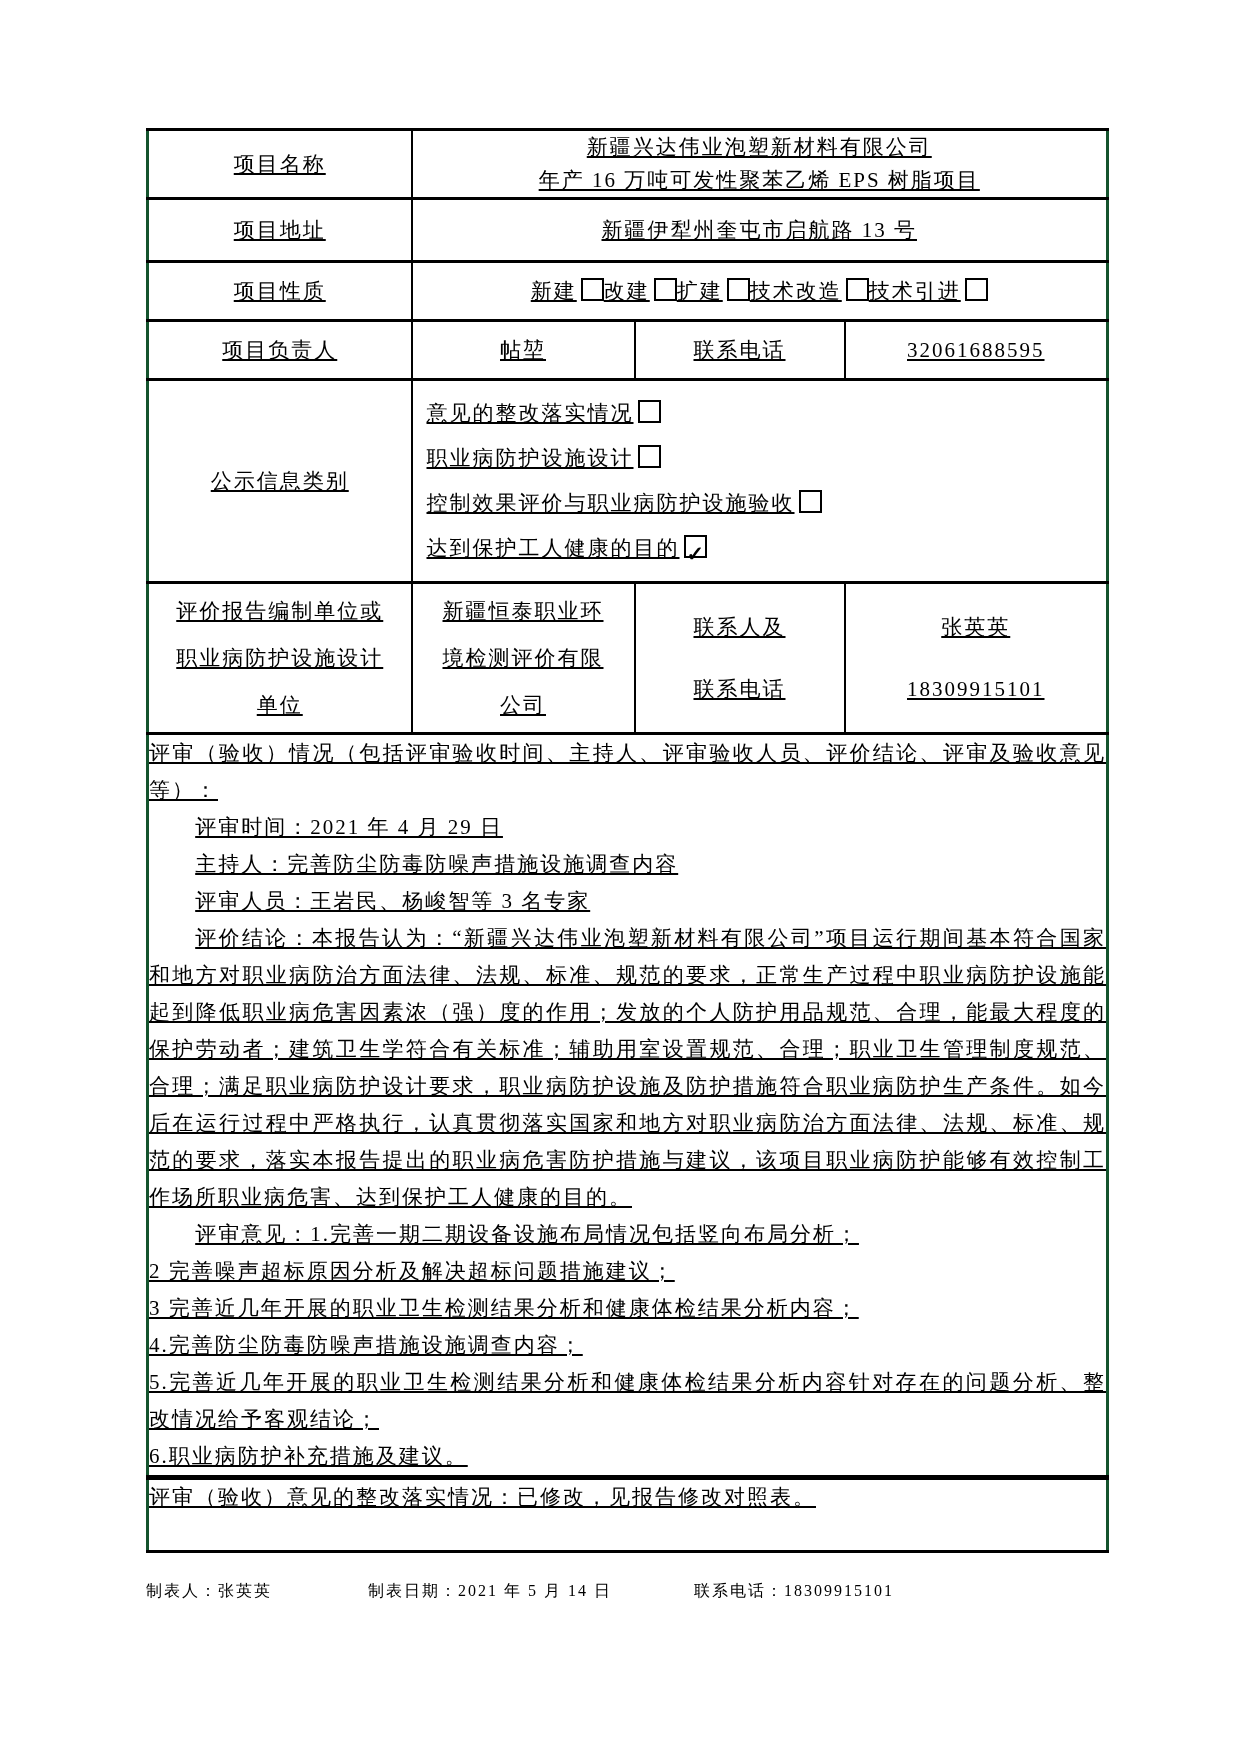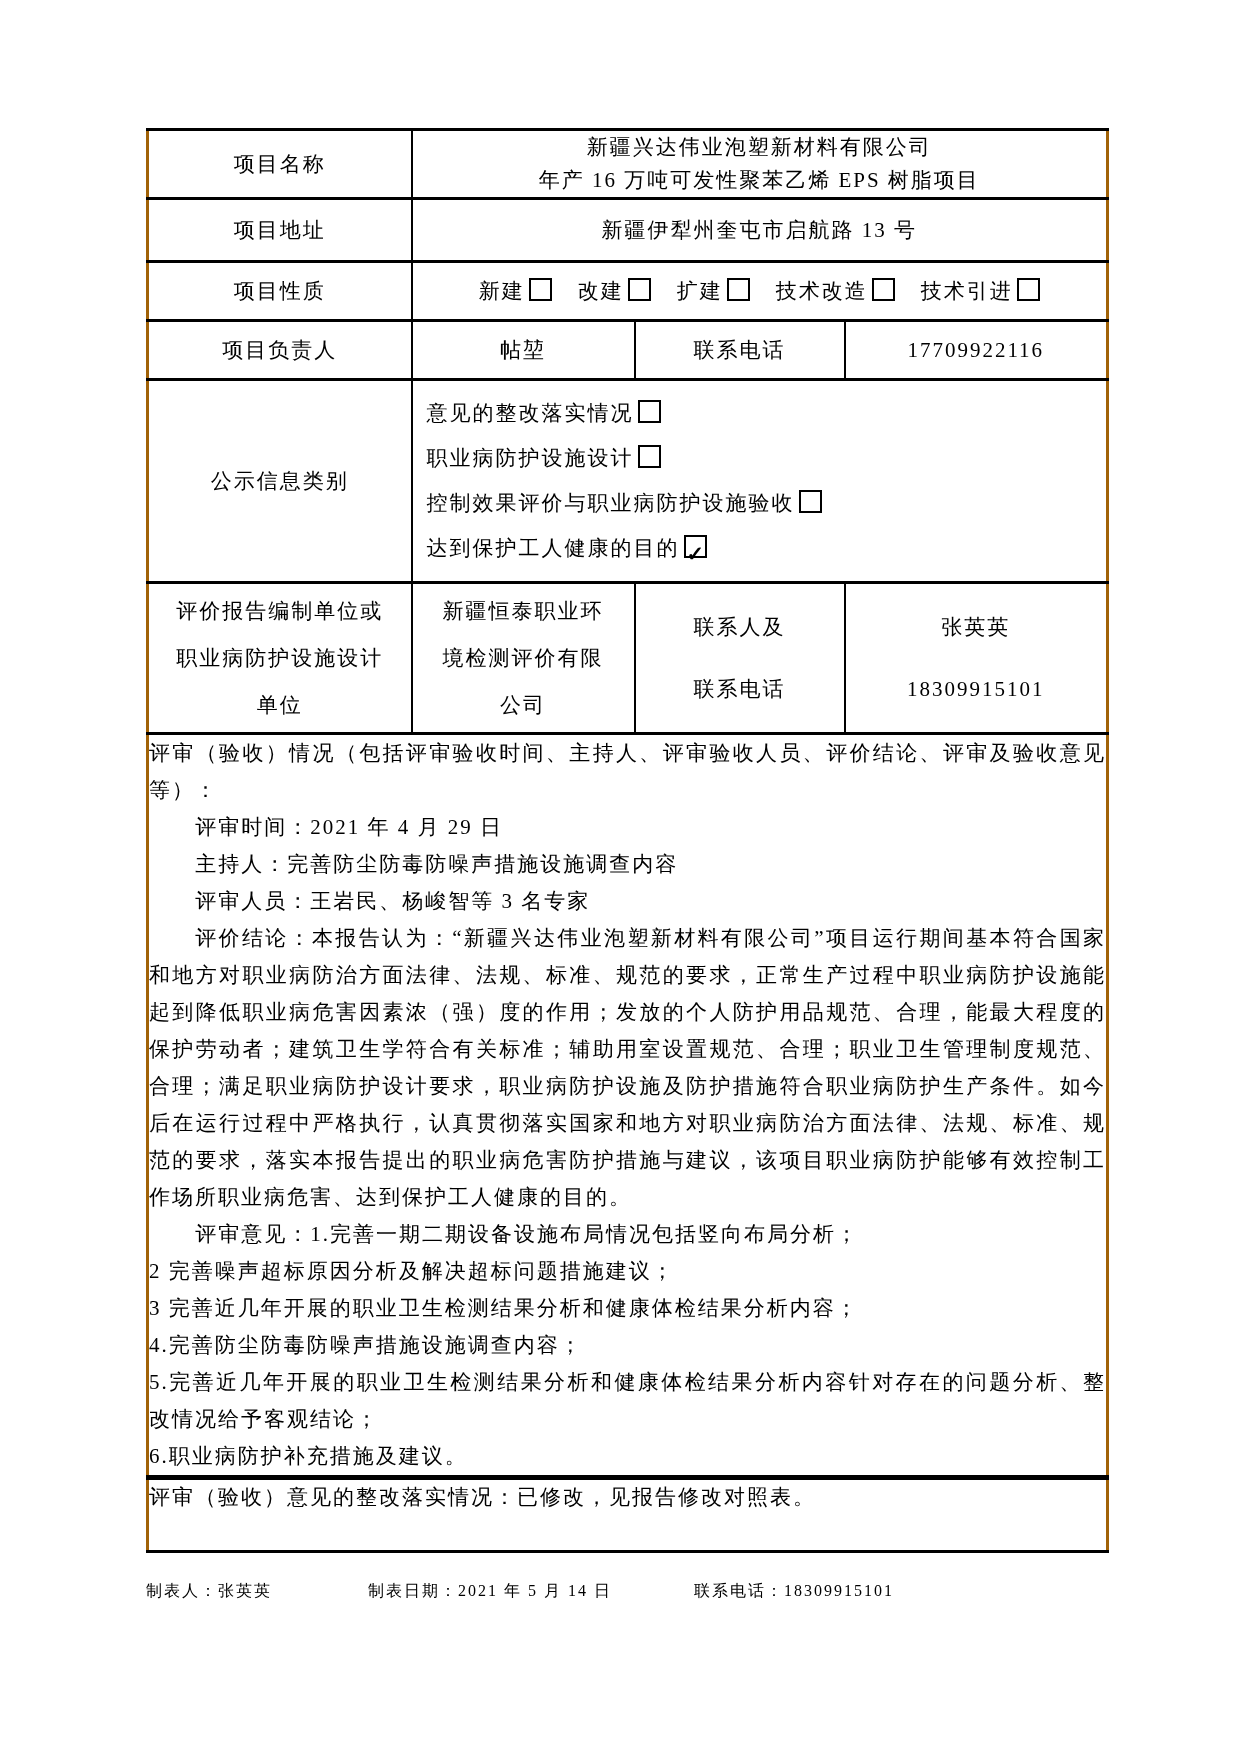--- a/index.html
+++ b/index.html
@@ -20,21 +20,22 @@
     font-weight:bold;
     letter-spacing:1px;
     text-align:center;
     white-space:nowrap;
     line-height:46px;
   }
   table.form{
     border-collapse:collapse;
     table-layout:fixed;
     width:960px;
-    border:3px solid #a16207;
+    border:3px solid #14532d;
+    text-decoration:underline;
   }
   table.form td{
     border:2px solid #000;
     border-top-width:3px;
     border-bottom-width:3px;
     padding:0;
     font-size:21px;
     letter-spacing:2px;
     vertical-align:middle;
   }
@@ -44,21 +45,21 @@
   tr.r-name .val div{ line-height:33px; }
   tr.r-addr td{ height:60px; }
   tr.r-nature td{ height:56px; }
   tr.r-leader td{ height:56px; }
   tr.r-cat td{ height:194px; }
   tr.r-unit td{ height:148px; }
   tr.r-review td{ height:700px; vertical-align:top; }
   tr.r-rect td{ height:70px; vertical-align:top; border-top-width:5px; }
 
   .nature-opts{
-    display:flex; justify-content:center; gap:26px; align-items:center;
+    display:flex; justify-content:center; align-items:center;
   }
   .opt{ white-space:nowrap; }
 
   .cbx{
     display:inline-block;
     width:19px;height:19px;
     border:2px solid #000;
     margin-left:4px;
     vertical-align:-3px;
     position:relative;
@@ -147,21 +148,21 @@
           <span class="opt"><span>技术改造</span><span class="cbx"></span></span>
           <span class="opt"><span>技术引进</span><span class="cbx"></span></span>
         </div>
       </td>
     </tr>
 
     <tr class="r-leader">
       <td class="lbl">项目负责人</td>
       <td class="ctr">帖堃</td>
       <td class="ctr">联系电话</td>
-      <td class="ctr">17709922116</td>
+      <td class="ctr">32061688595</td>
     </tr>
 
     <tr class="r-cat">
       <td class="lbl">公示信息类别</td>
       <td colspan="3">
         <div class="cat-list">
           <div class="cat-item"><span>意见的整改落实情况</span><span class="cbx"></span></div>
           <div class="cat-item"><span>职业病防护设施设计</span><span class="cbx"></span></div>
           <div class="cat-item"><span>控制效果评价与职业病防护设施验收</span><span class="cbx"></span></div>
           <div class="cat-item"><span>达到保护工人健康的目的</span><span class="cbx checked"></span></div>

